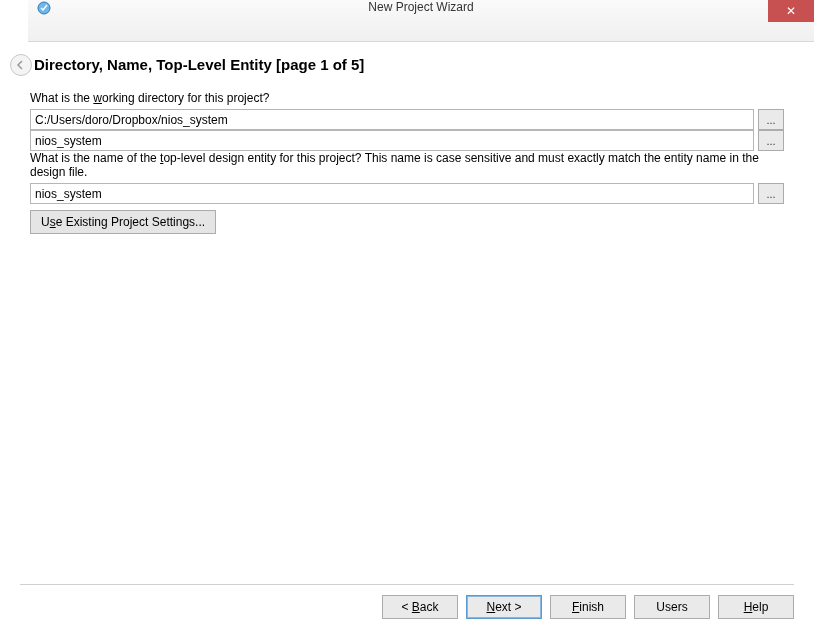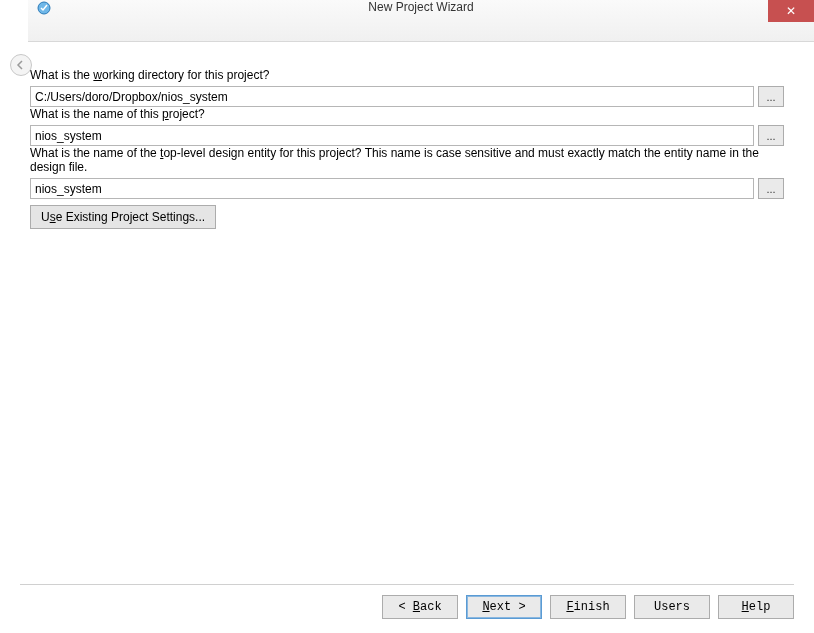--- a/index.html
+++ b/index.html
@@ -128,21 +128,21 @@
   display: flex;
   justify-content: flex-end;
   gap: 8px;
 }
 .wiz-btn {
   min-width: 76px;
   height: 24px;
   border: 1px solid #acacac;
   background: #eaeaea;
   font-size: 12px;
-  font-family: Liberation Mono, monospace;
+  font-family: Liberation Sans, sans-serif;
   cursor: pointer;
   padding: 0 8px;
 }
 .wiz-btn.default {
   border: 1px solid #5a9bd4;
   box-shadow: 0 0 0 1px #8ab7df inset;
 }
 .ul { text-decoration: underline; }
 </style>
 </head>
@@ -160,38 +160,36 @@
     <span>✕</span>
   </div>
 </div>
 
 <div class="header-area">
   <div class="back-btn">
     <svg viewBox="0 0 12 12" width="12" height="12">
       <path d="M7 2 L3 6 L7 10" stroke="#9a9a9a" stroke-width="1.5" fill="none"></path>
     </svg>
   </div>
+  <div class="page-title">Directory, Name, Top-Level Entity [page 1 of 5]</div>
 </div>
 
 <div class="content">
 
   <div class="field-group">
     <label class="label">
       <span>What is the </span><span class="ul">w</span><span>orking directory for this project?</span>
     </label>
     <div class="input-row">
       <input type="text" value="C:/Users/doro/Dropbox/nios_system" style="">
       <button class="browse-btn">...</button>
     </div>
   </div>
 
   <div class="field-group">
-    <label class="label">
-      <span>What is the name of this </span><span class="ul">p</span><span>roject?</span>
-    </label>
     <div class="input-row">
       <input type="text" value="nios_system" style="">
       <button class="browse-btn">...</button>
     </div>
   </div>
 
   <div class="field-group">
     <label class="label">
       <span>What is the name of the </span><span class="ul">t</span><span>op-level design entity for this project? This name is case sensitive and must exactly match the entity name in the design file.</span>
     </label>

